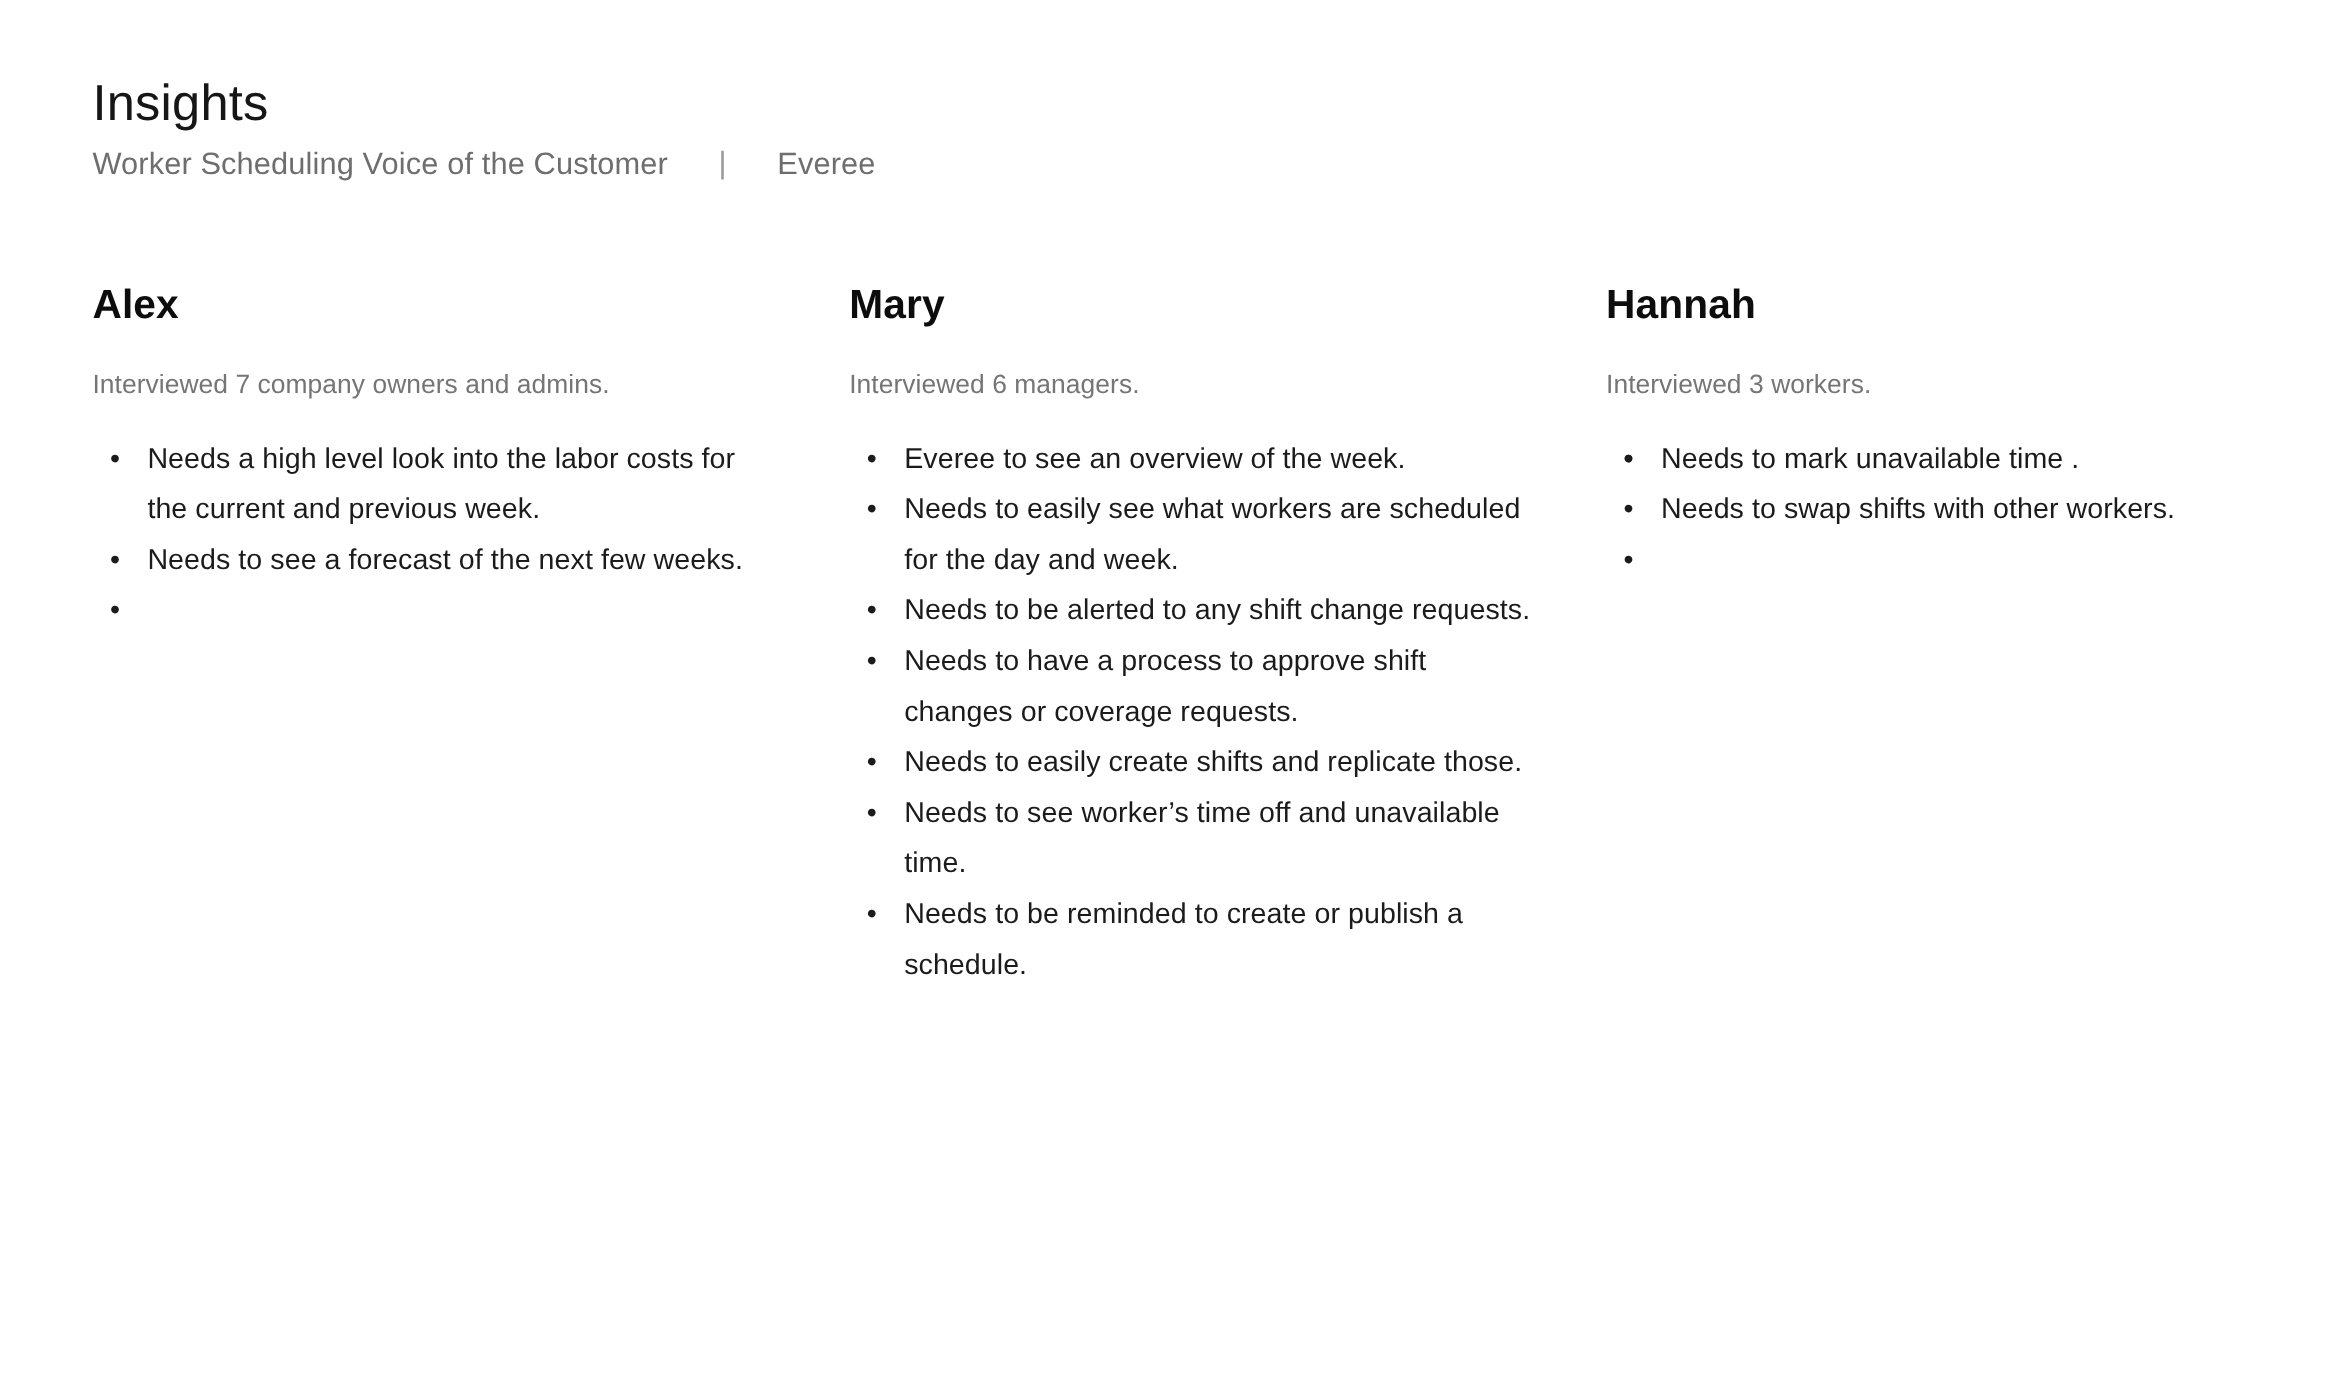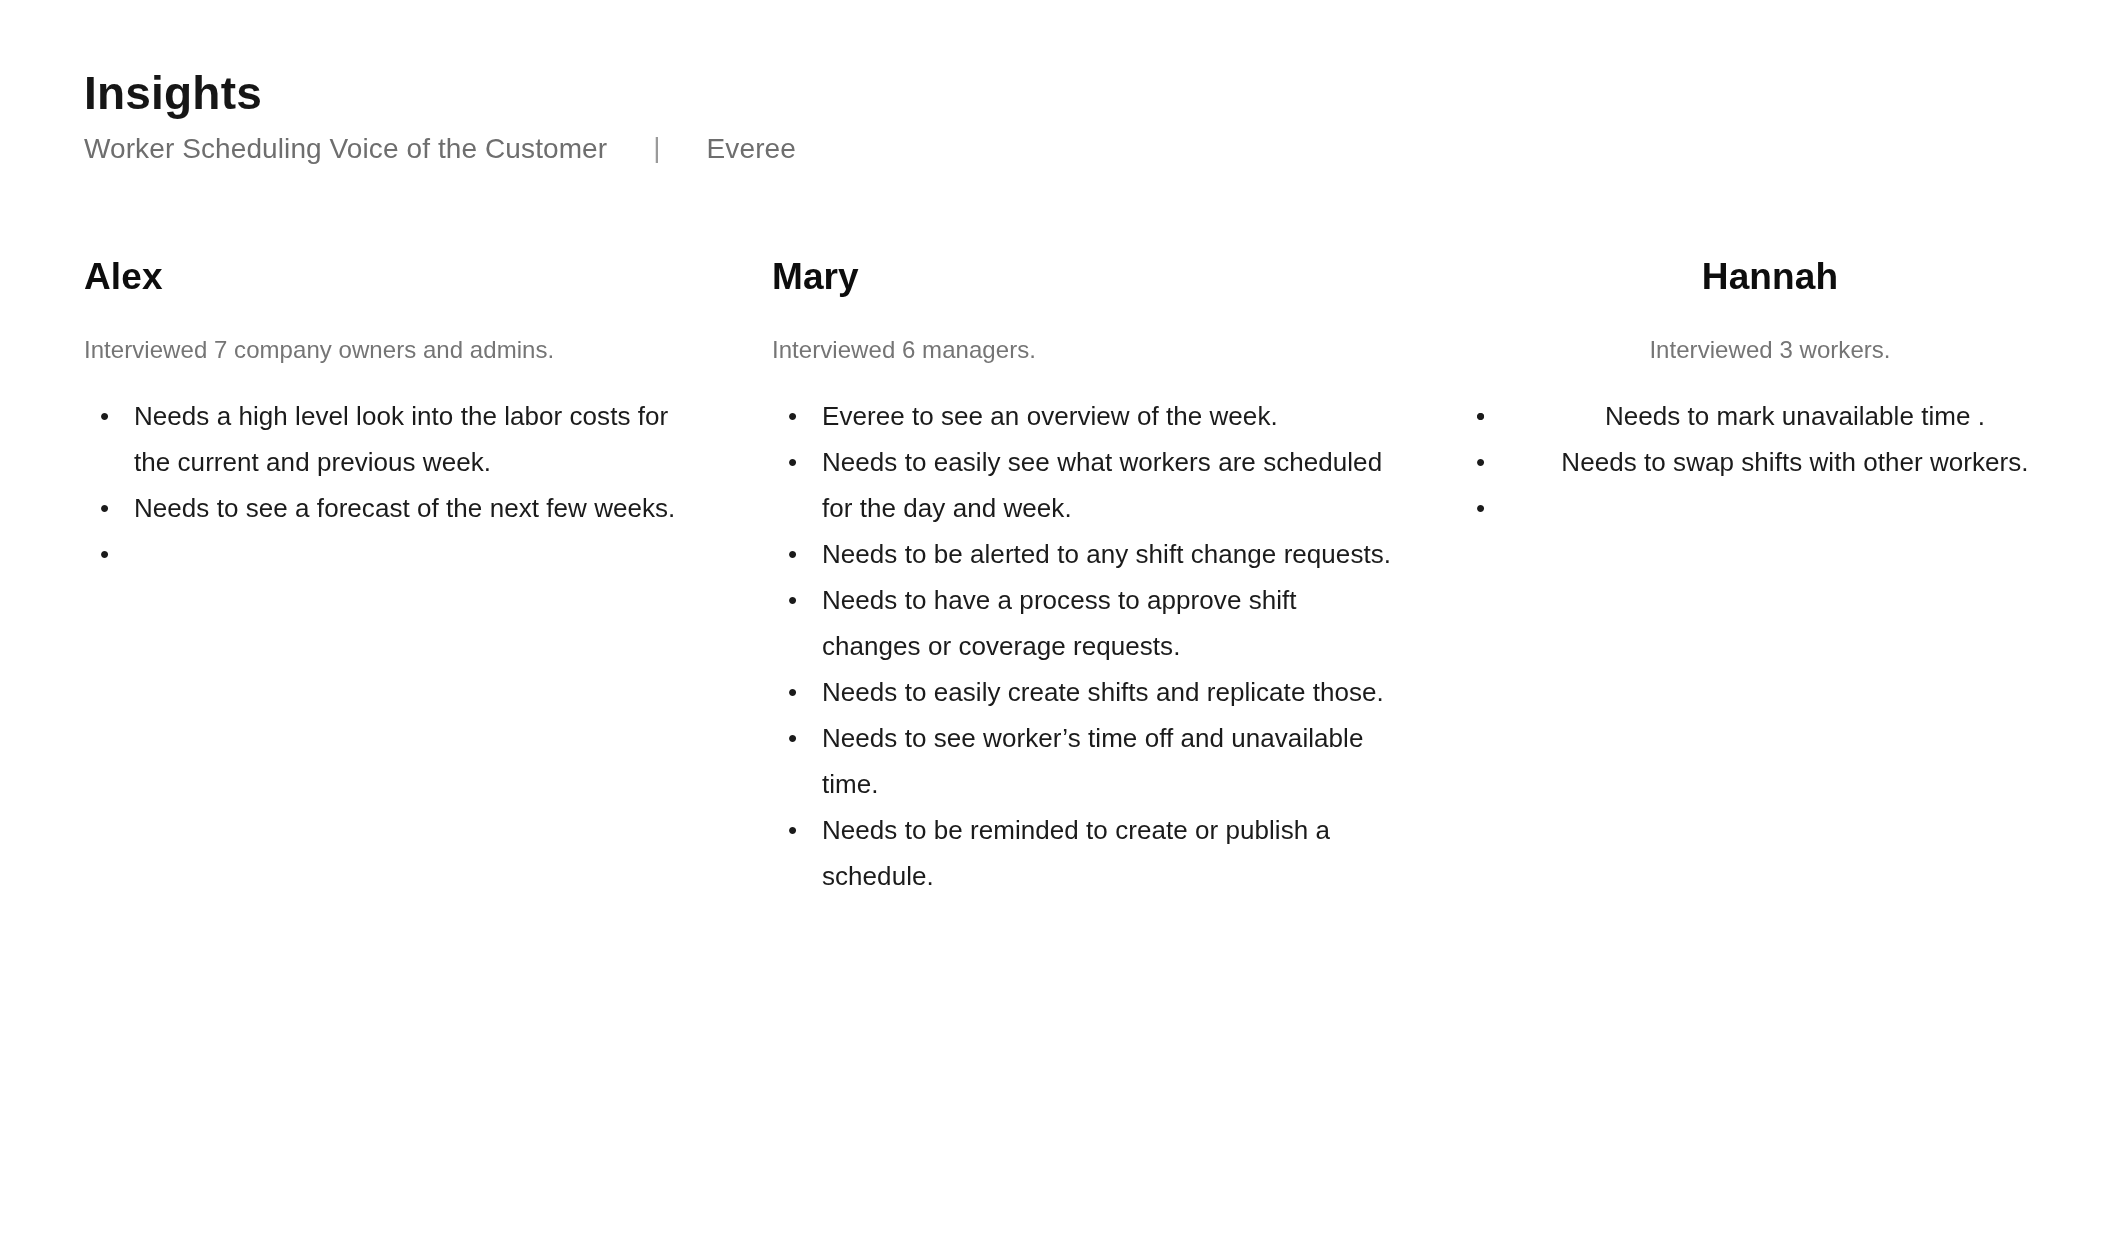--- a/index.html
+++ b/index.html
@@ -25,21 +25,21 @@
 
   
   .header {
     position: absolute;
     left: 84px;
     top: 68px;
     width: 1900px;
   }
   .page-title {
     font-size: 46px;
-    font-weight: 700;
+    font-weight: 400;
     color: #161616;
     letter-spacing: 0.2px;
     line-height: 1.12;
     margin: 0;
   }
   .subtitle-row {
     margin-top: 12px;
     display: flex;
     align-items: center;
     font-size: 28px;
@@ -66,21 +66,20 @@
     display: flex;
     align-items: flex-start;
   }
   .column {
     width: 620px;
     flex: 0 0 620px;
     margin-right: 68px;
   }
   .column:last-child {
     margin-right: 0;
-    text-align: center;
   }
   .persona-name {
     font-size: 37px;
     font-weight: 700;
     color: #0d0d0d;
     line-height: 1.2;
     margin: 0;
     letter-spacing: 0.1px;
   }
   .persona-meta {

